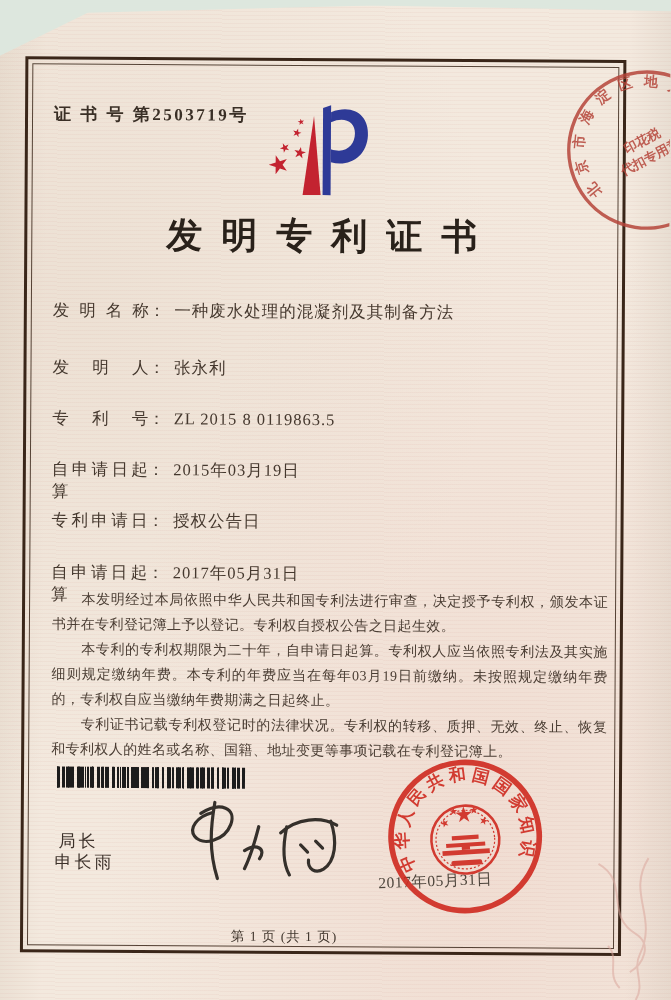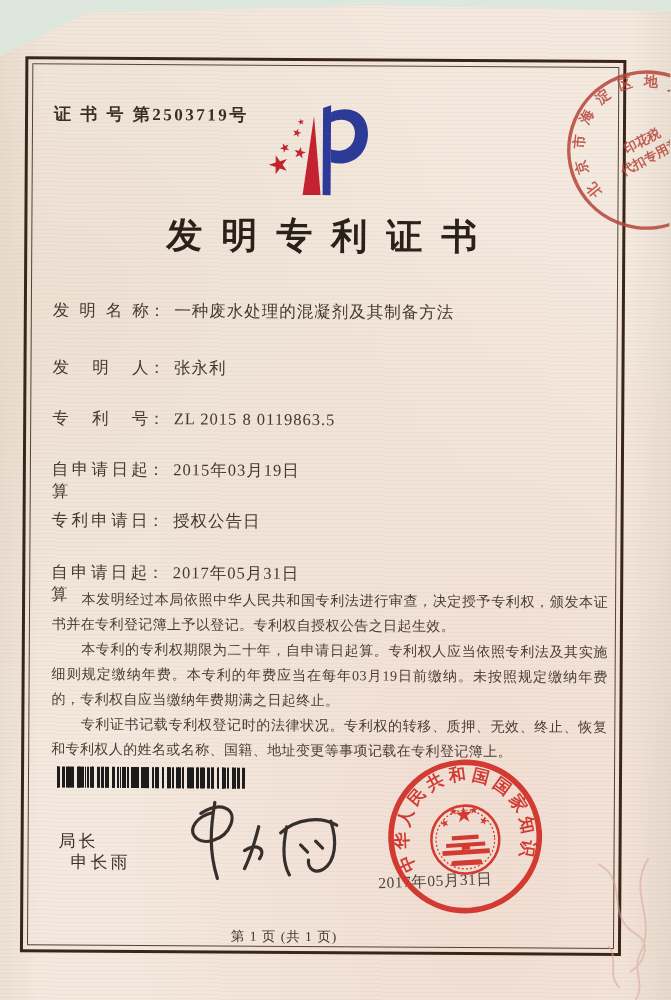--- a/index.html
+++ b/index.html
@@ -62,21 +62,21 @@
   .paras p{margin:0;text-indent:2.1em;}
   .barcode{
     position:absolute;left:62px;top:768px;width:188px;height:21px;
     background-image:
       repeating-linear-gradient(90deg,#1c1c1c 0 2px,transparent 2px 5px),
       repeating-linear-gradient(90deg,#1c1c1c 0 1px,transparent 1px 7px),
       repeating-linear-gradient(90deg,#1c1c1c 0 3px,transparent 3px 11px),
       repeating-linear-gradient(90deg,transparent 0 9px,#1c1c1c 9px 10px,transparent 10px 13px);
   }
   .director-label{position:absolute;left:64px;top:820px;font-size:17px;letter-spacing:3px;color:#3c312a;margin-top:11px;}
-  .director-name{position:absolute;left:76px;top:852px;font-size:17px;letter-spacing:3px;color:#3c312a;}
+  .director-name{position:absolute;left:60px;top:852px;font-size:17px;letter-spacing:3px;color:#3c312a;}
   .signature{position:absolute;left:168px;top:798px;width:200px;height:88px;}
   .seal{position:absolute;left:383px;top:748px;width:175px;height:175px;opacity:0.9;transform:rotate(-4deg);}
   .seal-date{
     position:absolute;left:384px;top:869px;width:170px;
     font-size:15.5px;letter-spacing:0.5px;color:#4e453c;
     transform:rotate(-2.5deg);white-space:nowrap;
   }
   .corner-stamp{position:absolute;left:548px;top:56px;width:123px;height:215px;opacity:0.85;}
   .footer{
     position:absolute;left:160px;top:928px;width:260px;

